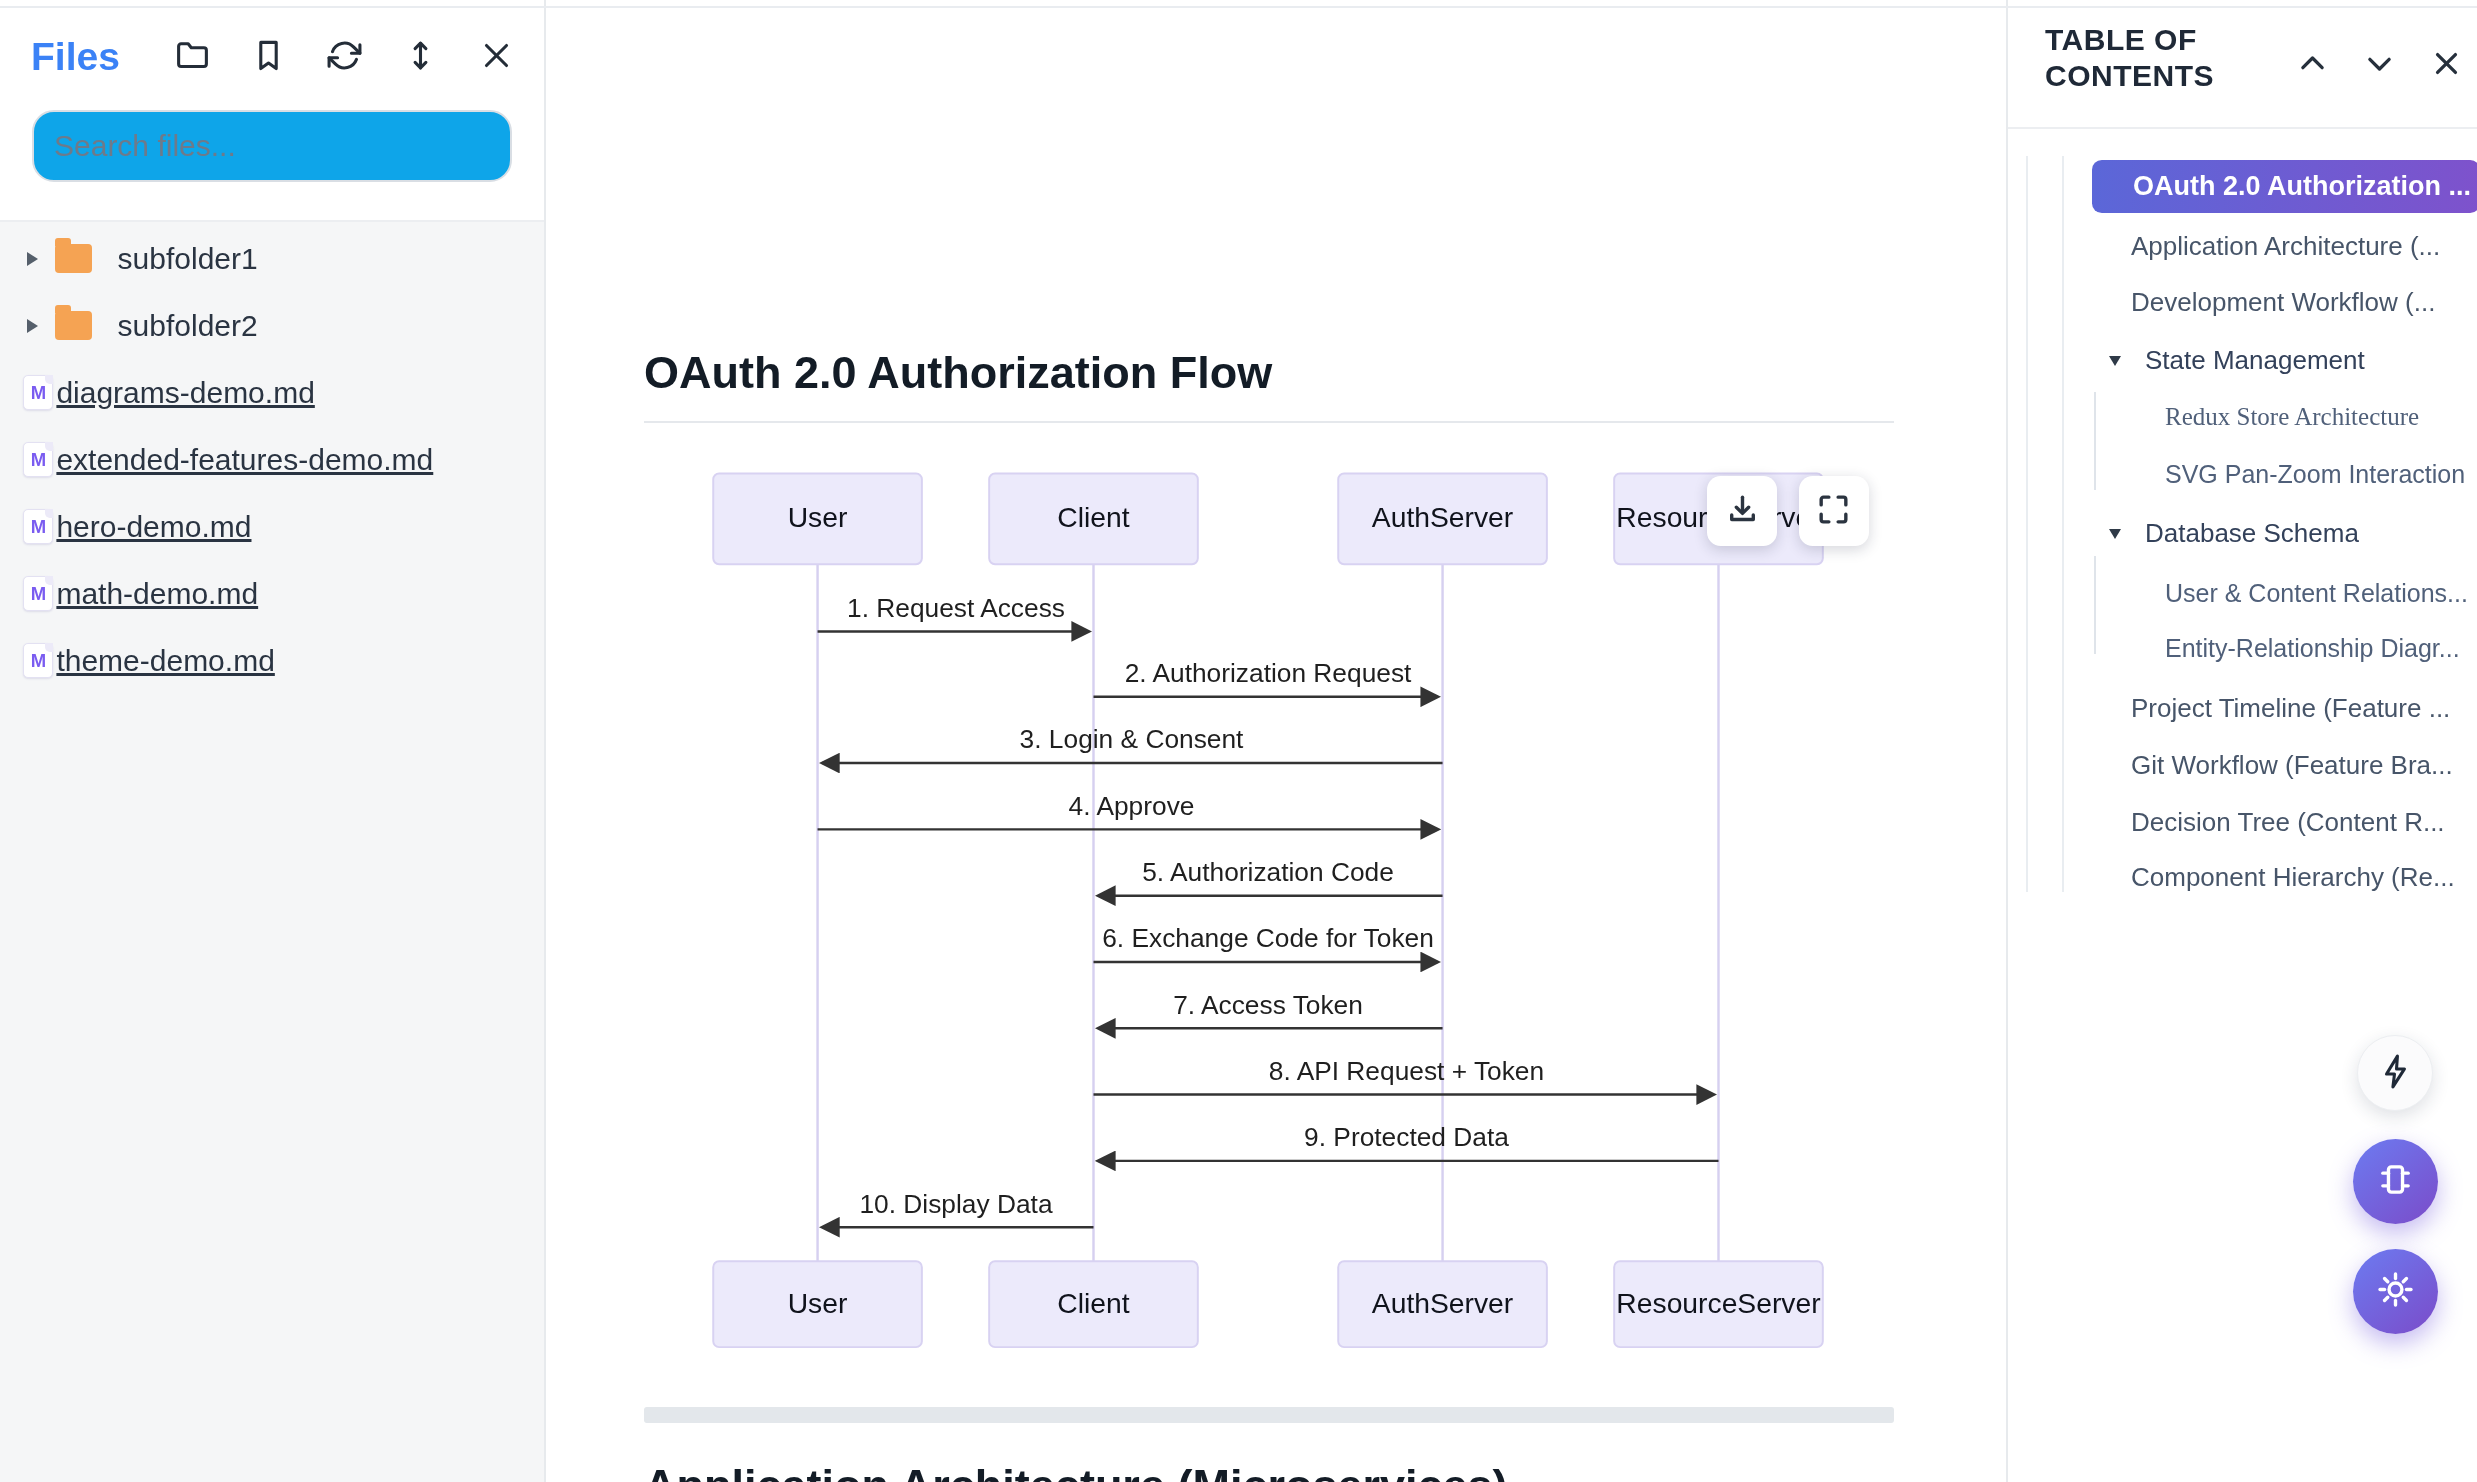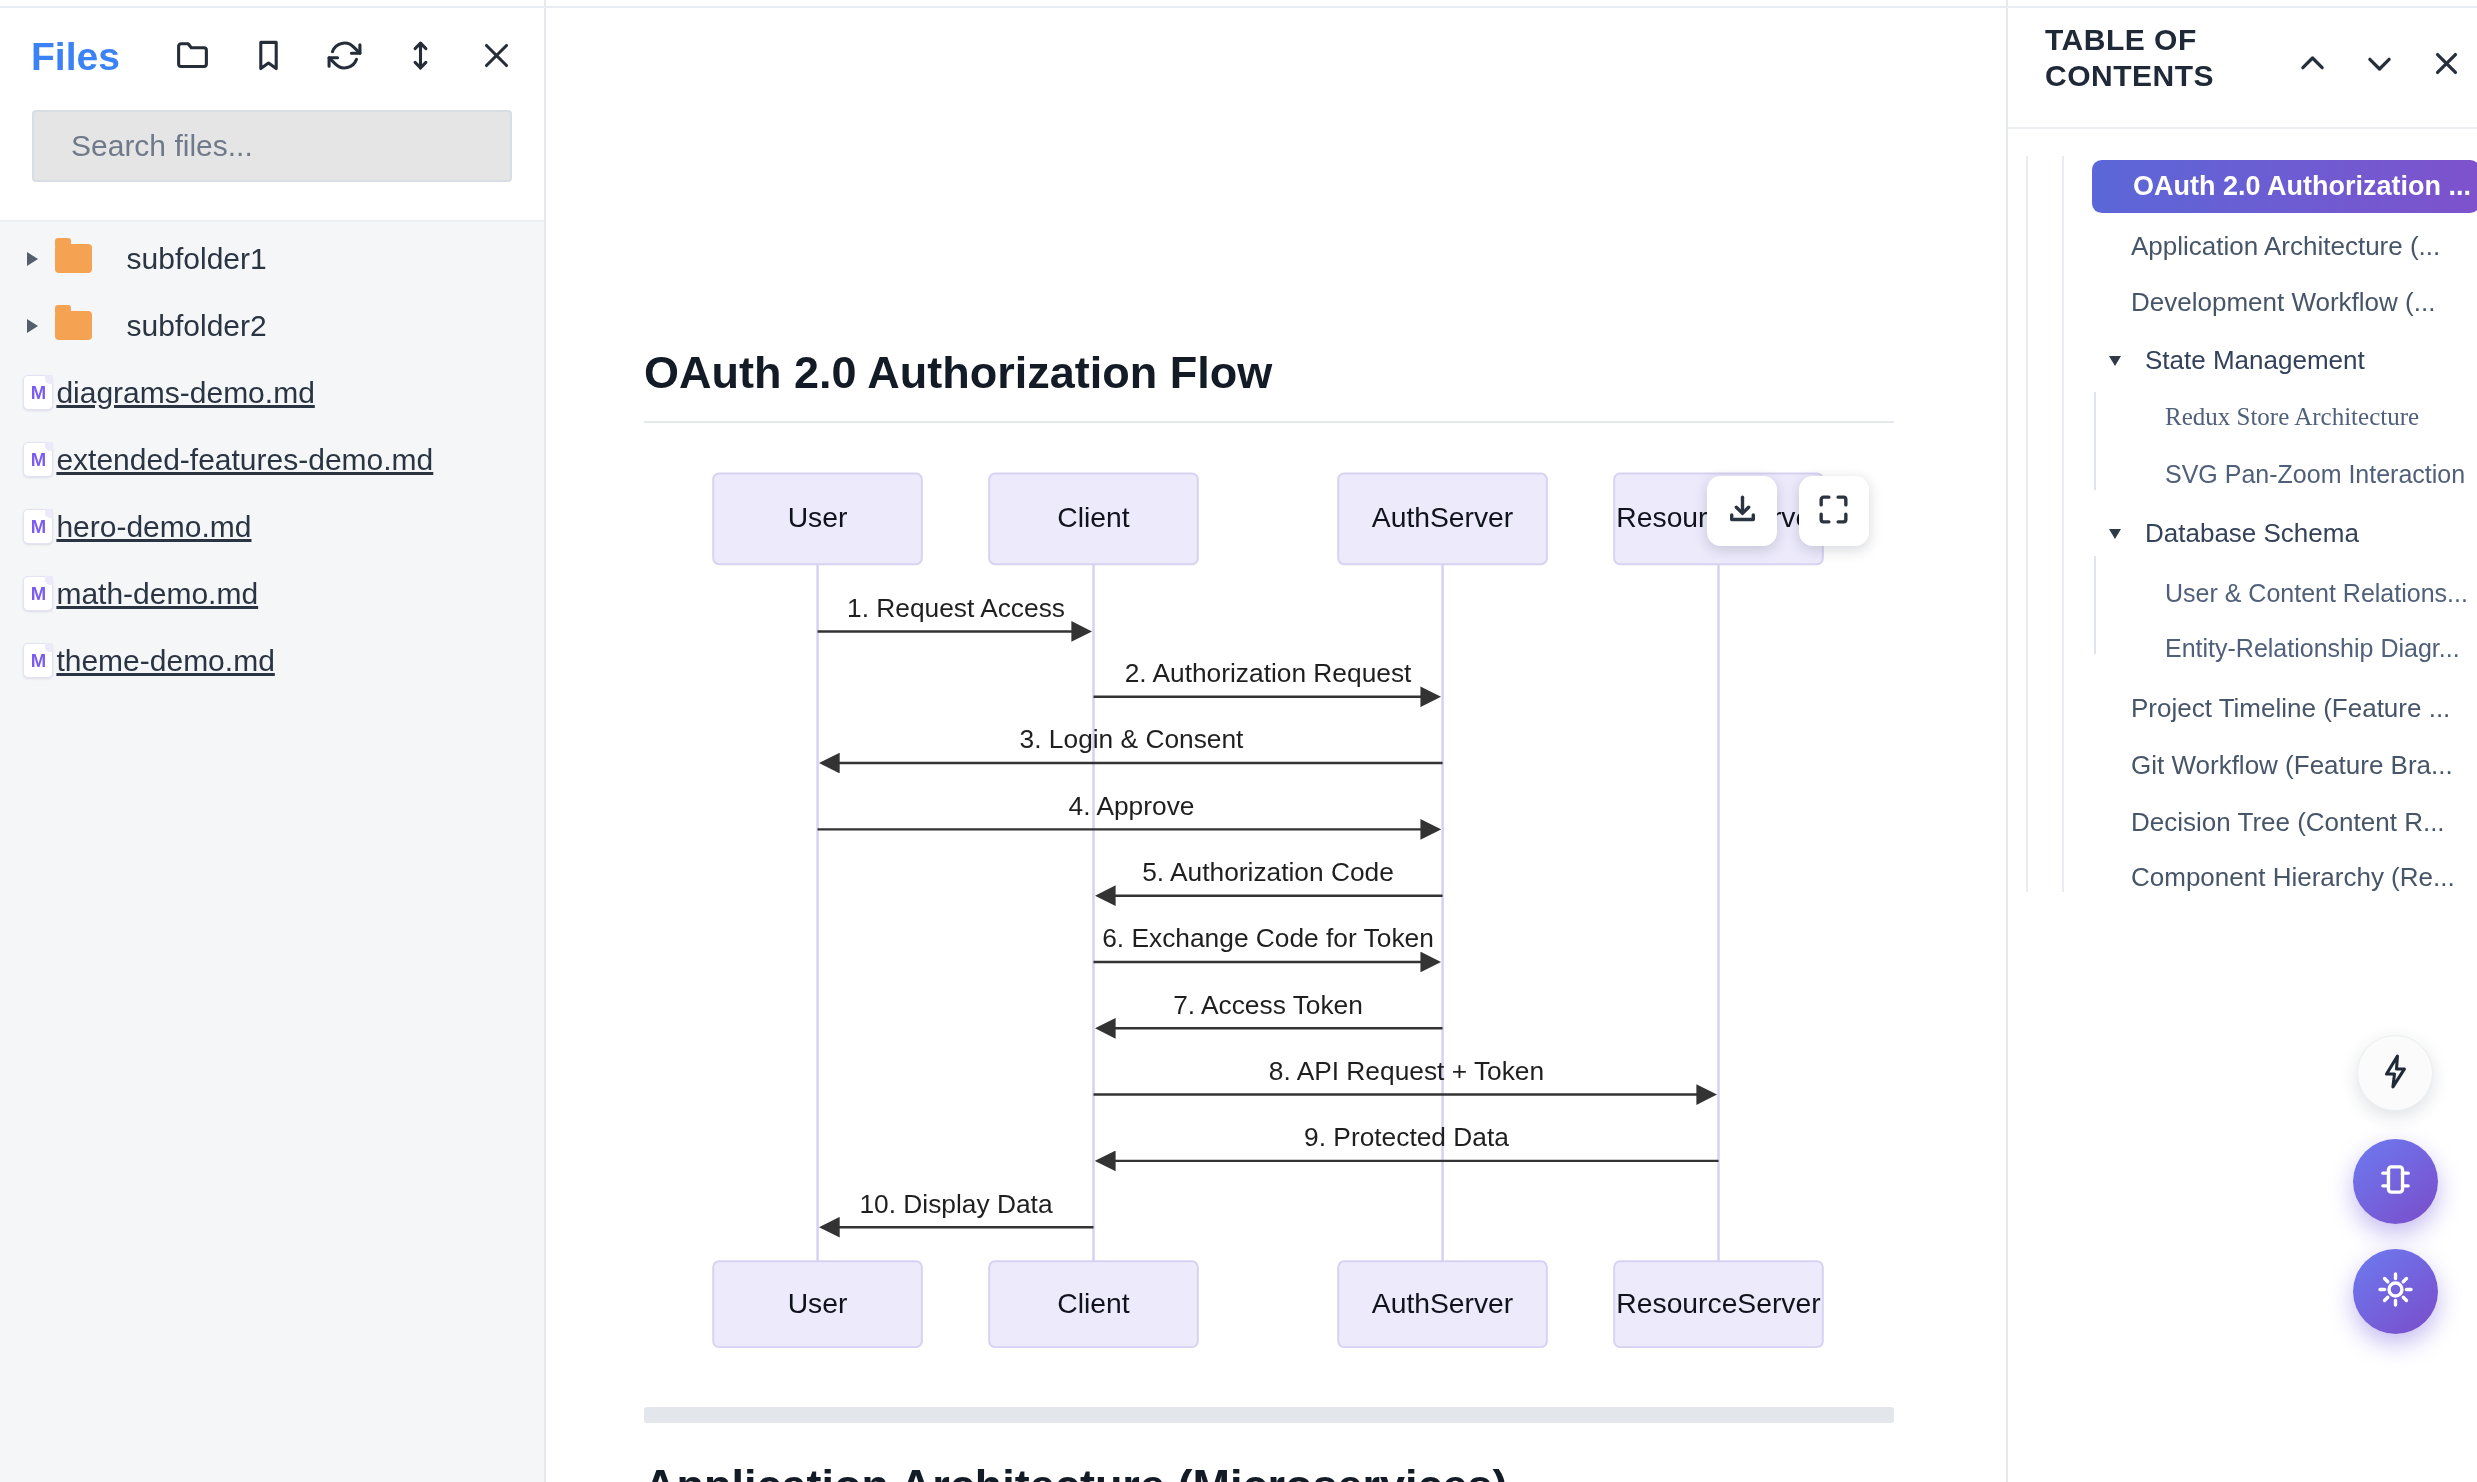--- a/index.html
+++ b/index.html
@@ -12,30 +12,30 @@
 
   
   .sidebar { position:absolute; left:0; top:0; width:546px; height:100%; background:#f5f6f7; border-right:2px solid #e7eaed; z-index:10; }
   .sidebar-header { position:absolute; left:0; top:0; width:100%; height:222px; background:#ffffff; border-bottom:2px solid #eceef1; }
   .sidebar-title { position:absolute; left:31px; top:35px; font-size:39px; font-weight:bold; color:#3b82f6; }
   .sidebar-icons { position:absolute; right:29px; top:39px; display:flex; gap:39px; align-items:center; }
   .icon-btn { width:37px; height:37px; display:flex; align-items:center; justify-content:center; cursor:pointer; }
   .icon-btn svg { width:37px; height:37px; stroke:#242d38; stroke-width:2; fill:none; stroke-linecap:round; stroke-linejoin:round; }
   .search-wrap { position:absolute; left:32px; top:110px; width:480px; height:72px; }
   .search-input {
-    width:100%; height:100%; border:2px solid #d9dee4; border-radius:4px; background:#e5e5e5;
-    font-size:30px; color:#374150; padding:0 37px; outline:none; font-family:"Liberation Sans", sans-serif;
+    width:100%; height:100%; border:2px solid #d9dee4; border-radius:22px; background:#0ea5e9;
+    font-size:30px; color:#374150; padding:0 20px; outline:none; font-family:"Liberation Sans", sans-serif;
   }
   .search-input::placeholder { color:#6e7a8a; }
   .tree { position:absolute; left:0; top:224px; right:0; bottom:0; padding-top:1px; }
   .tree-row { height:67px; display:flex; align-items:center; cursor:pointer; }
   .tree-row .caret { margin-left:27px; width:0; height:0; border-left:11.7px solid #555f6b; border-top:7.8px solid transparent; border-bottom:7.8px solid transparent; }
   .folder-glyph { position:relative; margin-left:16.6px; width:37px; height:29px; background:#f5a353; border-radius:3.9px; }
   .folder-glyph::before { content:""; position:absolute; left:0; top:-5.9px; width:16.6px; height:7.8px; background:#f5a353; border-radius:2.9px 2.9px 0 0; }
-  .tree-label { margin-left:35px; font-size:30px; color:#2a3442; white-space:nowrap; }
+  .tree-label { margin-left:26px; font-size:30px; color:#2a3442; white-space:nowrap; }
   .md-glyph { position:relative; margin-left:23.4px; width:30px; height:35px; background:#ffffff; border:1px solid #e3e1f2; border-radius:4.9px; box-shadow:0 1px 2px rgba(90,80,160,0.15); display:flex; align-items:center; justify-content:center; }
   .md-glyph::after { content:""; position:absolute; right:-1px; top:-1px; width:8.8px; height:8.8px; background:#eceaf8; border-bottom-left-radius:4.9px; }
   .md-glyph span { font-size:18.5px; font-weight:bold; color:#7a5cf0; }
   .file-row .tree-label { margin-left:3px;text-decoration:underline; }
 
   
   .main { position:absolute; left:548px; top:0; width:1441px; height:100%; background:#ffffff; }
   .callout { position:absolute; left:96px; top:72px; width:1229px; border-left:7.8px solid #cfd6dd; padding-left:32px; }
   .callout p { font-size:32px; line-height:51px; color:#5c6b7c; margin-bottom:32px; max-width:1122px; }
   .callout b { color:#3d4d60; }

